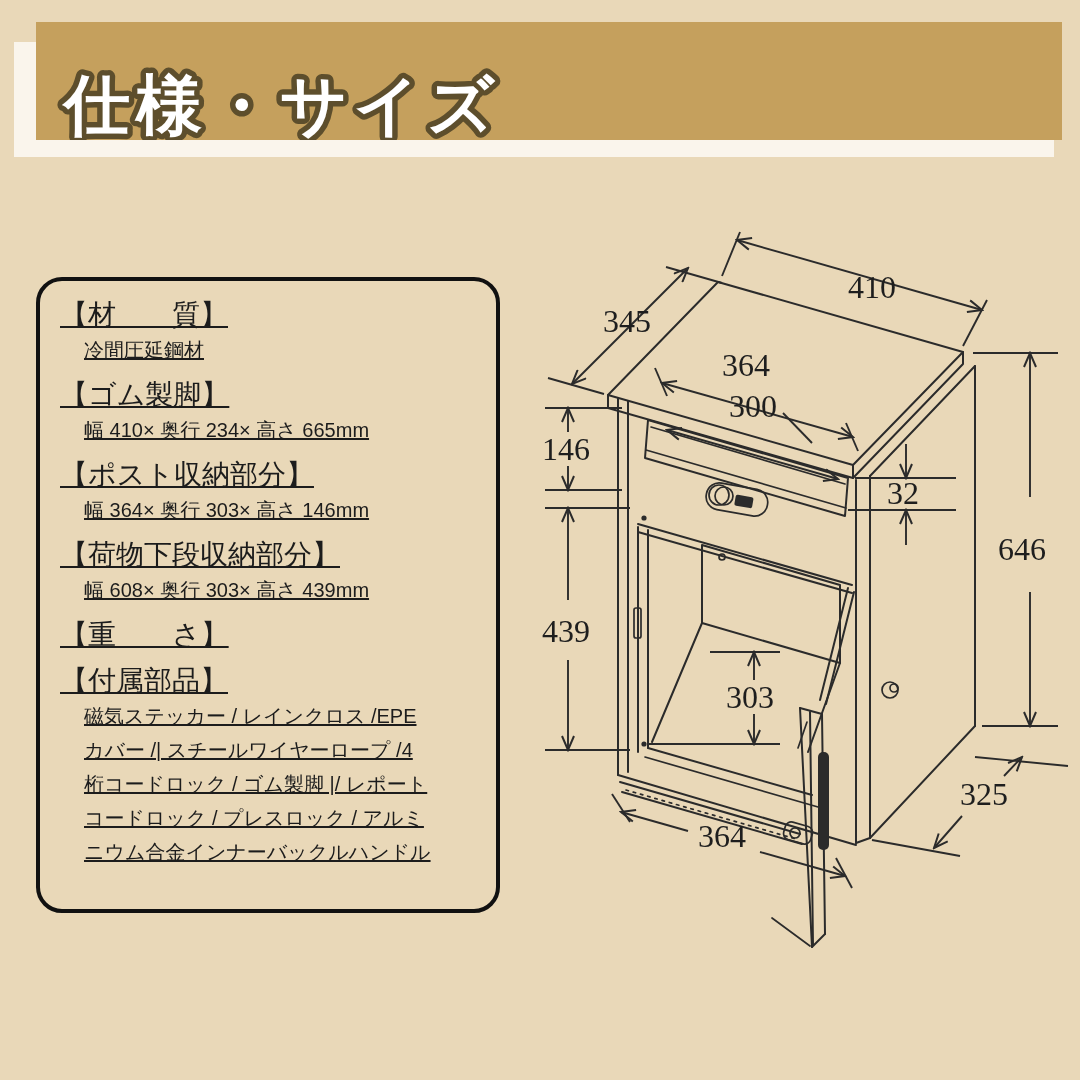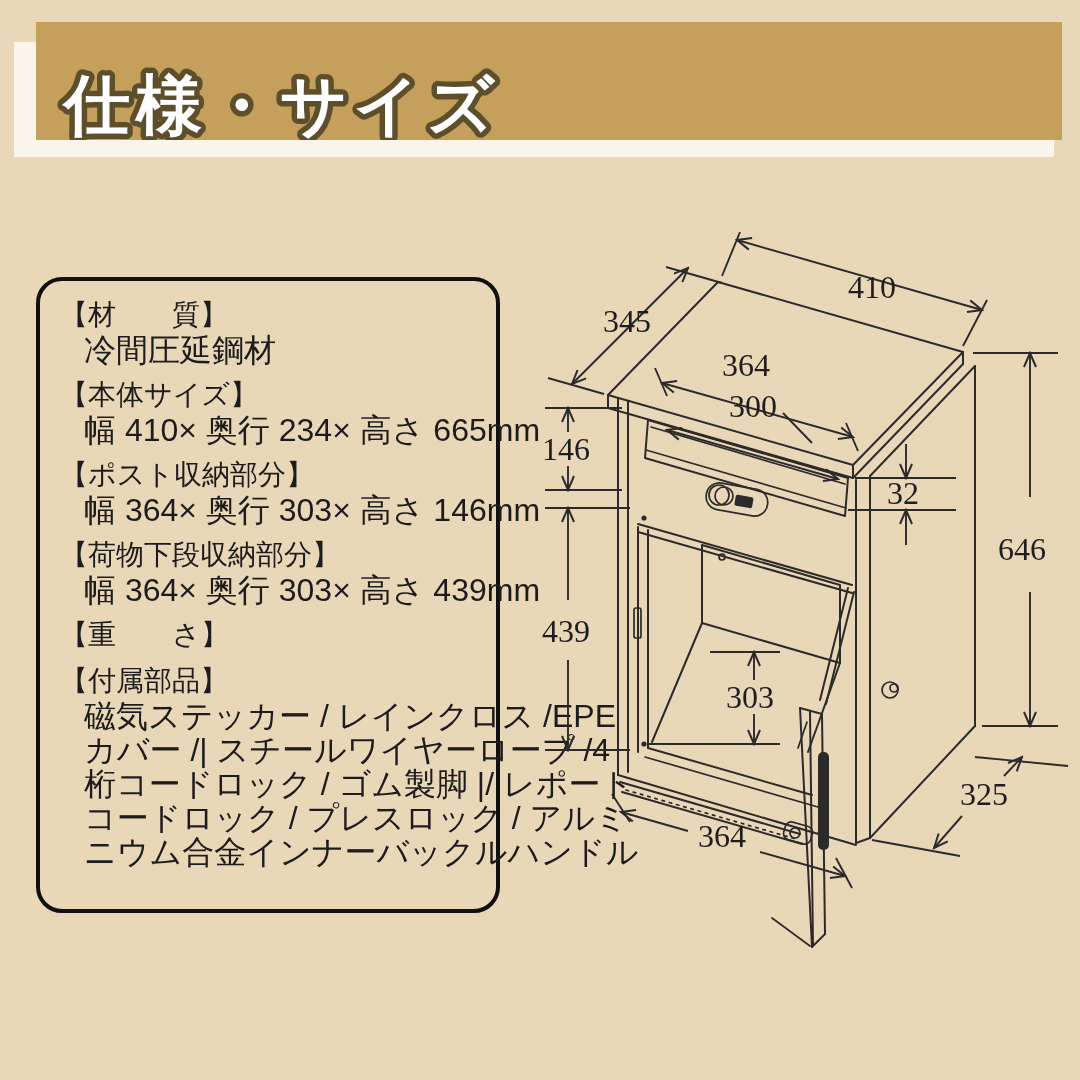--- a/index.html
+++ b/index.html
@@ -24,23 +24,23 @@
     font-weight:bold;font-size:66px;letter-spacing:6px;
     fill:#ffffff;stroke:#5d4e2c;stroke-width:11px;
     paint-order:stroke;stroke-linejoin:round;
   }
   
   .spec-box{
     position:absolute;left:36px;top:277px;width:464px;height:636px;
     border:4px solid #111111;border-radius:26px;box-sizing:border-box;
     padding:15px 14px 10px 20px;
   }
-  .spec-group{margin-bottom:9px;}
+  .spec-group{margin-bottom:9px;text-decoration:underline;}
   .spec-label{font-size:28px;line-height:37px;white-space:nowrap;}
-  .spec-line{font-size:32px;line-height:34px;margin-left:24px;white-space:nowrap;}
+  .spec-line{font-size:20px;line-height:34px;margin-left:24px;white-space:nowrap;}
   
   .diagram{position:absolute;left:530px;top:210px;}
   .diagram *{vector-effect:none;}
   .dline{stroke:#2b2b2b;stroke-width:2;fill:none;stroke-linecap:round;stroke-linejoin:round;}
   .thin{stroke:#2b2b2b;stroke-width:1.7;fill:none;stroke-linecap:round;}
   .dim{stroke:#2b2b2b;stroke-width:1.9;fill:none;}
   .dimtxt{
     font-family:"Liberation Serif","DejaVu Serif",serif;
     font-size:32px;fill:#1e1e1e;text-anchor:middle;
   }
@@ -54,30 +54,30 @@
 <svg class="title-svg" width="1026" height="118">
   <text x="28" y="106">仕様・サイズ</text>
 </svg>
 
 <div class="spec-box">
   <div class="spec-group">
     <div class="spec-label">【材　　質】</div>
     <div class="spec-line">冷間圧延鋼材</div>
   </div>
   <div class="spec-group">
-    <div class="spec-label">【本体サイズ】</div>
+    <div class="spec-label">【ゴム製脚】</div>
     <div class="spec-line">幅 410× 奥行 234× 高さ 665mm</div>
   </div>
   <div class="spec-group">
     <div class="spec-label">【ポスト収納部分】</div>
     <div class="spec-line">幅 364× 奥行 303× 高さ 146mm</div>
   </div>
   <div class="spec-group">
     <div class="spec-label">【荷物下段収納部分】</div>
-    <div class="spec-line">幅 364× 奥行 303× 高さ 439mm</div>
+    <div class="spec-line">幅 608× 奥行 303× 高さ 439mm</div>
   </div>
   <div class="spec-group">
     <div class="spec-label">【重　　さ】</div>
   </div>
   <div class="spec-group">
     <div class="spec-label">【付属部品】</div>
     <div class="spec-line">磁気ステッカー / レインクロス /EPE</div>
     <div class="spec-line">カバー /| スチールワイヤーロープ /4</div>
     <div class="spec-line">桁コードロック / ゴム製脚 |/ レポート</div>
     <div class="spec-line">コードロック / プレスロック / アルミ</div>

